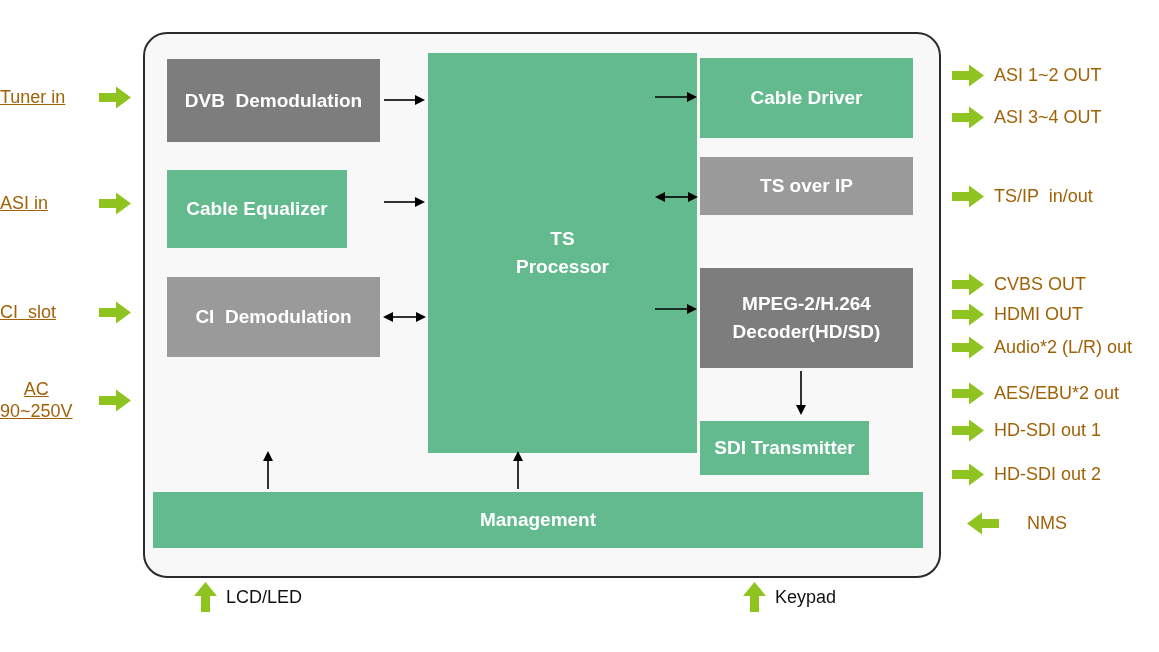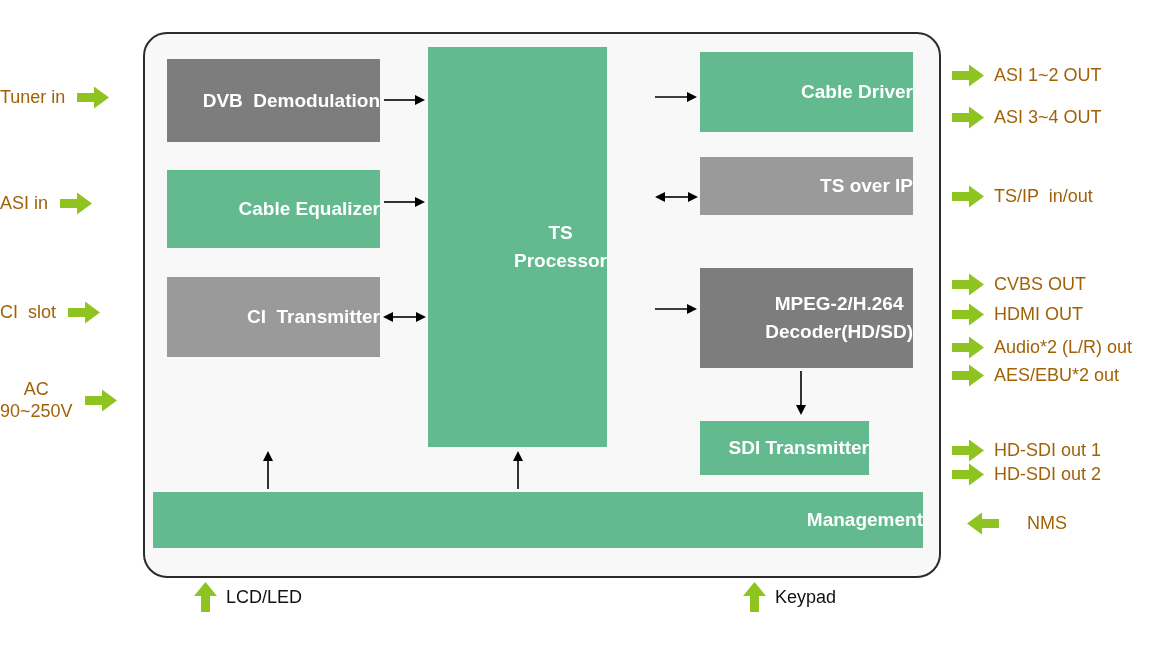--- a/index.html
+++ b/index.html
@@ -17,21 +17,21 @@
     width: 798px; height: 546px;
     background: var(--panel-bg, #F8F8F8);
     border: 2px solid #2b2b2b;
     border-radius: 24px;
     box-sizing: border-box;
   }
   .block {
     position: absolute;
     display: flex;
     align-items: center;
-    justify-content: flex-end;
+    justify-content: center;
     text-align: center;
     box-sizing: border-box;
   }
   .block-label {
     white-space: pre-wrap;
     font-weight: bold;
     font-size: 19px;
     color: #ffffff;
     line-height: 1.45;
   }
@@ -41,21 +41,21 @@
   .yellow   { background: var(--yellow, #F9F783); }
   .yellow .block-label { color: #111111; font-weight: normal; font-size: 18px; }
 
   .io-row {
     position: absolute;
     display: flex;
     align-items: center;
     color: #a16207;
     font-size: 18px;
   }
-  .io-left  { left: 0; width: 132px; justify-content: flex-start; gap: 12px; }
+  .io-left  { left: 0; width: 132px; justify-content: space-between; gap: 12px; text-decoration: underline; }
   .io-right { left: 952px; gap: 9px; }
   .io-text  { white-space: pre-wrap; text-align: center; line-height: 1.25; }
 
   .arrow-svg { display: block; flex: 0 0 auto; color: var(--arrow-green, #8FC31F); }
   .arrow-svg polygon { fill: currentColor; }
 
   .bottom-io {
     position: absolute;
     display: flex;
     flex-direction: row;
@@ -78,35 +78,35 @@
 <body>
 
 <div class="canvas">
 
   <div class="panel"></div>
 
   <div class="block darkgray" style="left:167px; top:59px; width:213px; height:83px;">
     <span class="block-label">DVB  Demodulation</span>
   </div>
 
-  <div class="block green" style="left:167px; top:170px; width:213px; height:78px;">
+  <div class="block green" style="left:167px; top:170px; width:180px; height:78px;">
     <span class="block-label">Cable Equalizer</span>
   </div>
 
   <div class="block gray" style="left:167px; top:277px; width:213px; height:80px;">
-    <span class="block-label">CI  Transmitter</span>
-  </div>
-
-
-  <div class="block green" style="left:428px; top:47px; width:179px; height:400px;">
+    <span class="block-label">CI  Demodulation</span>
+  </div>
+
+
+  <div class="block green" style="left:428px; top:53px; width:269px; height:400px;">
     <span class="block-label">TS
 Processor</span>
   </div>
 
-  <div class="block green" style="left:700px; top:52px; width:213px; height:80px;">
+  <div class="block green" style="left:700px; top:58px; width:213px; height:80px;">
     <span class="block-label">Cable Driver</span>
   </div>
 
   <div class="block gray" style="left:700px; top:157px; width:213px; height:58px;">
     <span class="block-label">TS over IP</span>
   </div>
 
   <div class="block darkgray" style="left:700px; top:268px; width:213px; height:100px;">
     <span class="block-label">MPEG-2/H.264
 Decoder(HD/SD)</span>
@@ -216,27 +216,27 @@
       <polygon points="0,8 17,8 17,1.5 32,12.5 17,23.5 17,17 0,17"></polygon>
     </svg>
     <span class="io-text">HDMI OUT</span>
   </div>
   <div class="io-row io-right" style="top:334px; height:26px;">
     <svg class="arrow-svg" width="33" height="25" viewBox="0 0 33 25">
       <polygon points="0,8 17,8 17,1.5 32,12.5 17,23.5 17,17 0,17"></polygon>
     </svg>
     <span class="io-text">Audio*2 (L/R) out</span>
   </div>
-  <div class="io-row io-right" style="top:362px; height:26px;">
+  <div class="io-row io-right" style="top:380px; height:26px;">
     <svg class="arrow-svg" width="33" height="25" viewBox="0 0 33 25">
       <polygon points="0,8 17,8 17,1.5 32,12.5 17,23.5 17,17 0,17"></polygon>
     </svg>
     <span class="io-text">AES/EBU*2 out</span>
   </div>
-  <div class="io-row io-right" style="top:417px; height:26px;margin-top:20px;">
+  <div class="io-row io-right" style="top:417px; height:26px;">
     <svg class="arrow-svg" width="33" height="25" viewBox="0 0 33 25">
       <polygon points="0,8 17,8 17,1.5 32,12.5 17,23.5 17,17 0,17"></polygon>
     </svg>
     <span class="io-text">HD-SDI out 1</span>
   </div>
   <div class="io-row io-right" style="top:449px; height:26px;margin-top:12px;">
     <svg class="arrow-svg" width="33" height="25" viewBox="0 0 33 25">
       <polygon points="0,8 17,8 17,1.5 32,12.5 17,23.5 17,17 0,17"></polygon>
     </svg>
     <span class="io-text">HD-SDI out 2</span>

